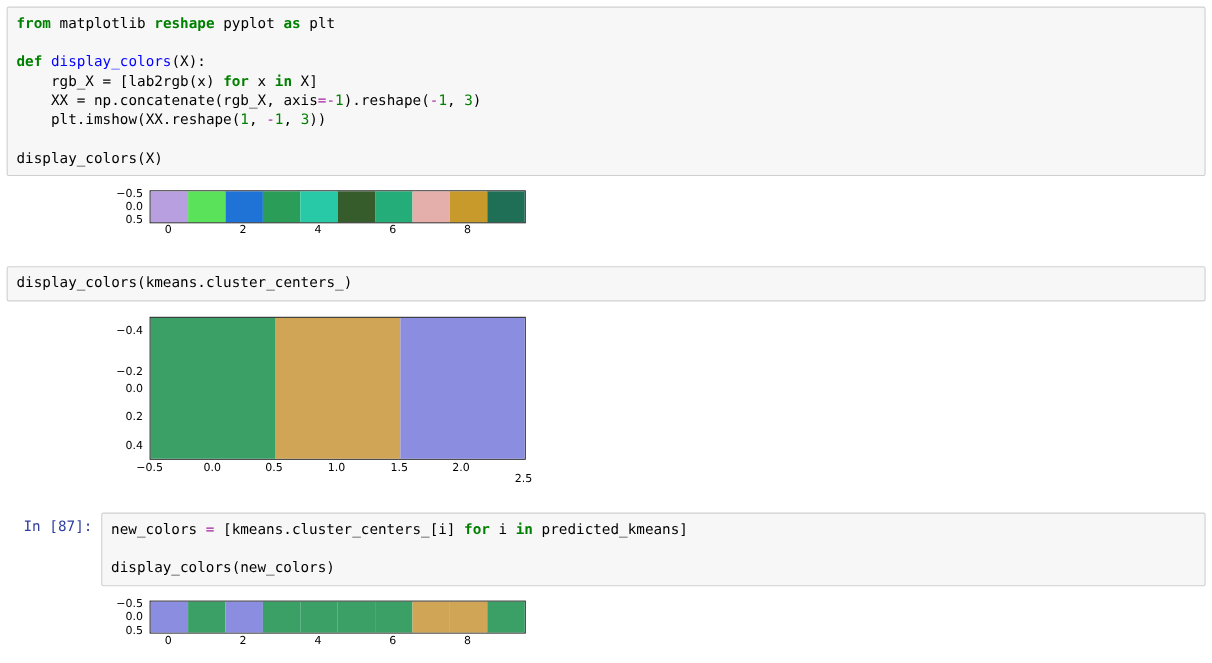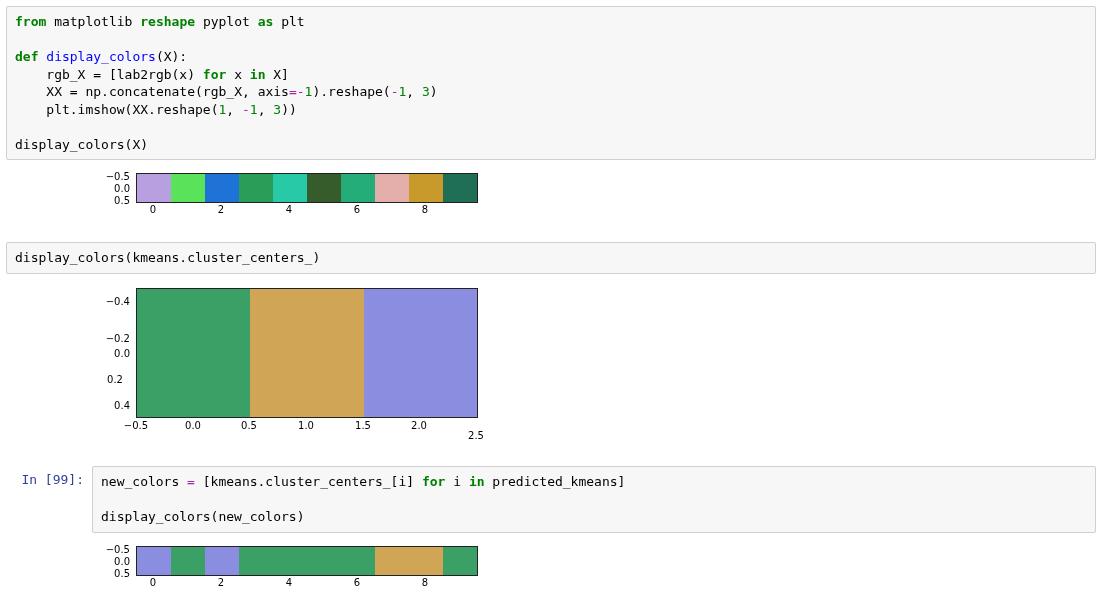--- a/index.html
+++ b/index.html
@@ -107,21 +107,21 @@
 </div>
 
 <div class="cell">
   <div class="prompt empty">.</div>
   <div class="output">
     <div class="plot-frame" style="position:relative; width:420px; height:162px;">
 
       <div class="tick y" style="left:0; top:14px;">−0.4</div>
       <div class="tick y" style="left:0; top:40px;margin-top:11px;">−0.2</div>
       <div class="tick y" style="left:0; top:66px;">0.0</div>
-      <div class="tick y" style="left:0; top:92px;text-align:center;">0.2</div>
+      <div class="tick y" style="left:0; top:92px;">0.2</div>
       <div class="tick y" style="left:0; top:118px;">0.4</div>
 
       <div class="swatch-row" style="position:absolute; left:36px; top:6px; width:340px; height:128px;">
         <div class="swatch" style="background:#3aa065"></div>
         <div class="swatch" style="background:#d1a556"></div>
         <div class="swatch" style="background:#8a8de0"></div>
       </div>
 
       <div class="tick x" style="top:138px; left:36px;">−0.5</div>
       <div class="tick x" style="top:138px; left:93px;">0.0</div>
@@ -130,21 +130,21 @@
       <div class="tick x" style="top:138px; left:263px;">1.5</div>
       <div class="tick x" style="top:138px; left:319px;">2.0</div>
       <div class="tick x" style="top:148px; left:376px;">2.5</div>
     </div>
   </div>
 </div>
 
 <div style="height:14px;"></div>
 
 <div class="cell">
-  <div class="prompt">In [99]:</div>
+  <div class="prompt">In [87]:</div>
   <div class="input"><span class="tok-name">new_colors </span><span class="tok-op">=</span><span class="tok-name"> [kmeans.cluster_centers_[i] </span><span class="tok-kw">for</span><span class="tok-name"> i </span><span class="tok-kw">in</span><span class="tok-name"> predicted_kmeans]</span>
 
 <span class="tok-name">display_colors(new_colors)</span></div>
 </div>
 
 <div class="cell">
   <div class="prompt empty">.</div>
   <div class="output">
     <div class="plot-frame" style="position:relative; width:420px; height:52px;">
 

